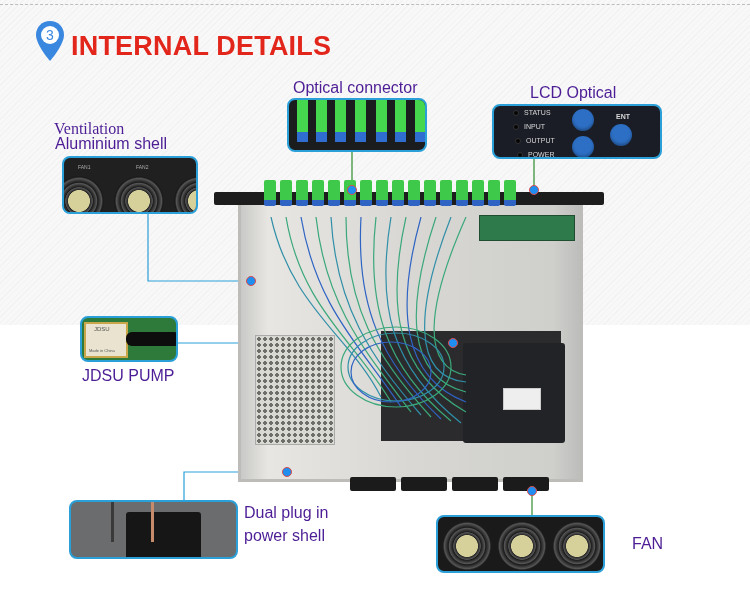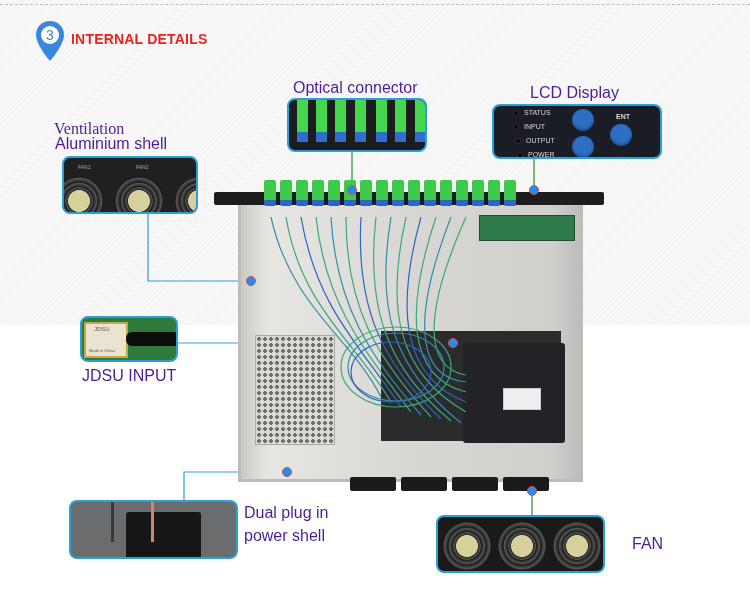--- a/index.html
+++ b/index.html
@@ -16,21 +16,21 @@
   }
   .dash-line {
     position: absolute; left: 0; top: 4px; width: 750px; height: 0;
     border-top: 1px dashed #bdbdbd;
   }
   .pin {
     position: absolute; left: 35px; top: 20px; width: 30px; height: 42px;
   }
   .title {
     position: absolute; left: 71px; top: 31px;
-    font-size: 14px; font-weight: bold; color: #e3261b; letter-spacing: 0.2px;
+    font-size: 27px; font-weight: bold; color: #e3261b; letter-spacing: 0.2px;
   }
   .label {
     position: absolute; font-size: 16px; color: #4c1d95; line-height: 16px;
   }
   .inset {
     position: absolute; border: 2px solid #2a9fd8; border-radius: 8px; overflow: hidden;
     background: #111;
   }
   .line { position: absolute; }
   .dot {
@@ -185,21 +185,21 @@
       <rect x="87" y="0" width="11" height="32" fill="#45d84f"></rect>
         <rect x="87" y="32" width="11" height="10" fill="#2f6ed0"></rect>
       <rect x="106" y="0" width="11" height="32" fill="#45d84f"></rect>
         <rect x="106" y="32" width="11" height="10" fill="#2f6ed0"></rect>
       <rect x="126" y="0" width="11" height="32" fill="#45d84f"></rect>
         <rect x="126" y="32" width="11" height="10" fill="#2f6ed0"></rect>
     </g>
   </svg>
 </div>
 
-<div class="label" style="left:530px;top:85px;">LCD Display</div>
+<div class="label" style="left:530px;top:85px;">LCD Optical</div>
 <div class="inset" style="left:492px;top:104px;width:170px;height:55px;background:#1a1d26;">
   <div class="lcd-led" style="left:19px;top:4px;"></div>
   <div class="lcd-txt" style="left:30px;top:3px;">STATUS</div>
   <div class="lcd-led" style="left:19px;top:18px;"></div>
   <div class="lcd-txt" style="left:30px;top:17px;">INPUT</div>
   <div class="lcd-led" style="left:21px;top:32px;"></div>
   <div class="lcd-txt" style="left:32px;top:31px;">OUTPUT</div>
   <div class="lcd-led" style="left:23px;top:46px;"></div>
   <div class="lcd-txt" style="left:34px;top:45px;">POWER</div>
   <div class="lcd-btn" style="left:78px;top:3px;"></div>
@@ -218,21 +218,21 @@
   <div class="fan-img" style="left:110px;top:18px;width:50px;height:50px;"></div>
 </div>
 
 <div class="inset" style="left:80px;top:316px;width:98px;height:46px;background:#2d7a3b;">
   <div style="position:absolute;left:2px;top:4px;width:44px;height:36px;background:#e9e3cf;border:2px solid #c9a64a;">
     <div class="lcd-txt" style="left:8px;top:2px;color:#555;font-size:6px;">JDSU</div>
     <div class="lcd-txt" style="left:3px;top:24px;color:#555;font-size:4px;">Made in China</div>
   </div>
   <div style="position:absolute;left:44px;top:14px;width:54px;height:14px;background:#0d0d0d;border-radius:6px;"></div>
 </div>
-<div class="label" style="left:82px;top:368px;">JDSU INPUT</div>
+<div class="label" style="left:82px;top:368px;">JDSU PUMP</div>
 
 <div class="inset" style="left:69px;top:500px;width:169px;height:59px;background:#6b6c6e;">
   <div style="position:absolute;left:55px;top:10px;width:75px;height:50px;background:#161616;border-radius:3px;"></div>
   <div style="position:absolute;left:40px;top:0;width:3px;height:40px;background:#3a3a3a;"></div>
   <div style="position:absolute;left:80px;top:0;width:3px;height:40px;background:#c78a6a;"></div>
 </div>
 <div class="label" style="left:244px;top:505px;">Dual plug in</div>
 <div class="label" style="left:244px;top:528px;">power shell</div>
 
 <div class="inset" style="left:436px;top:515px;width:169px;height:58px;background:#1a1a1a;">

